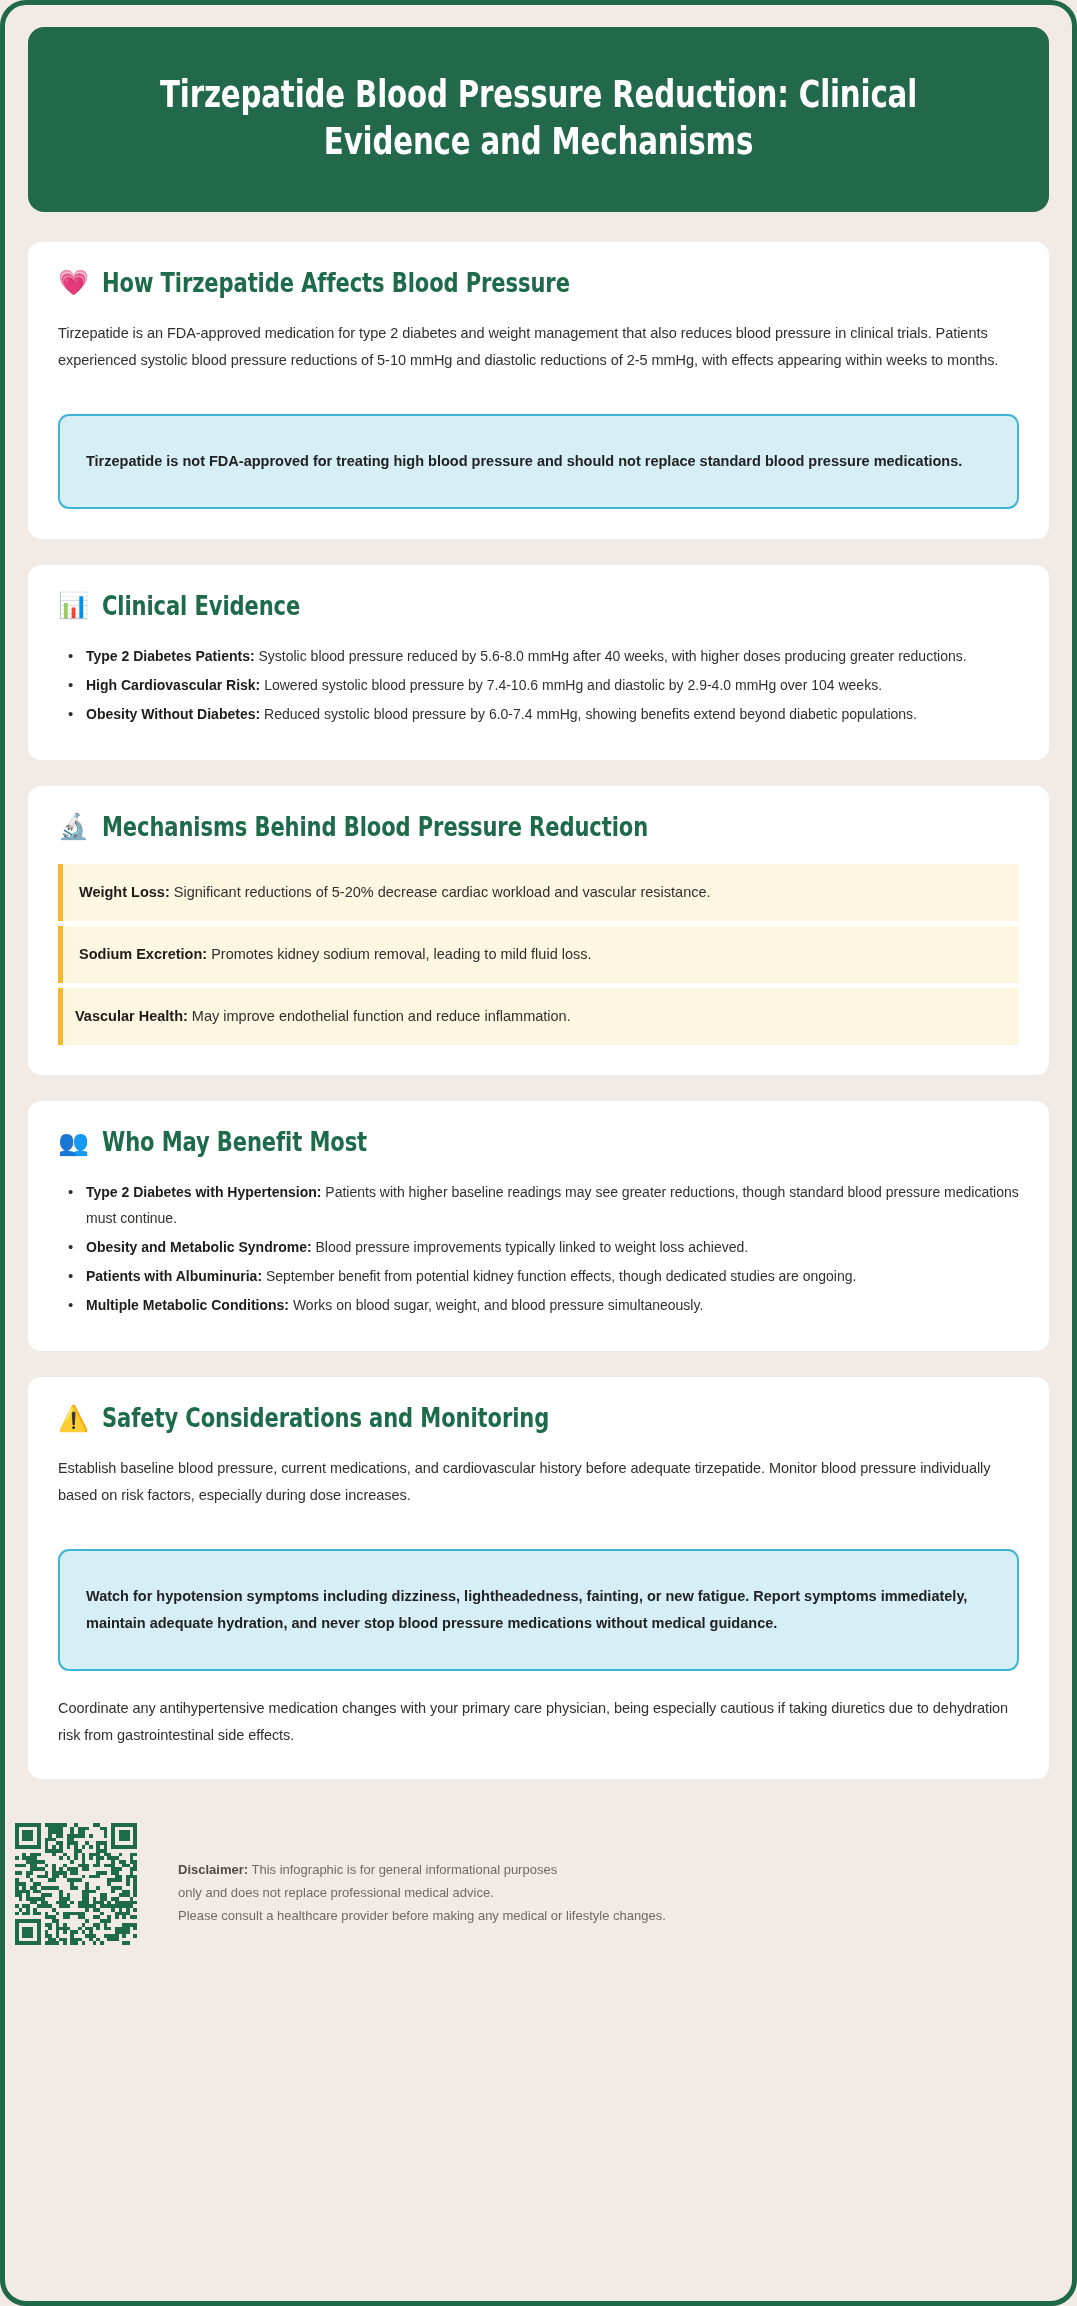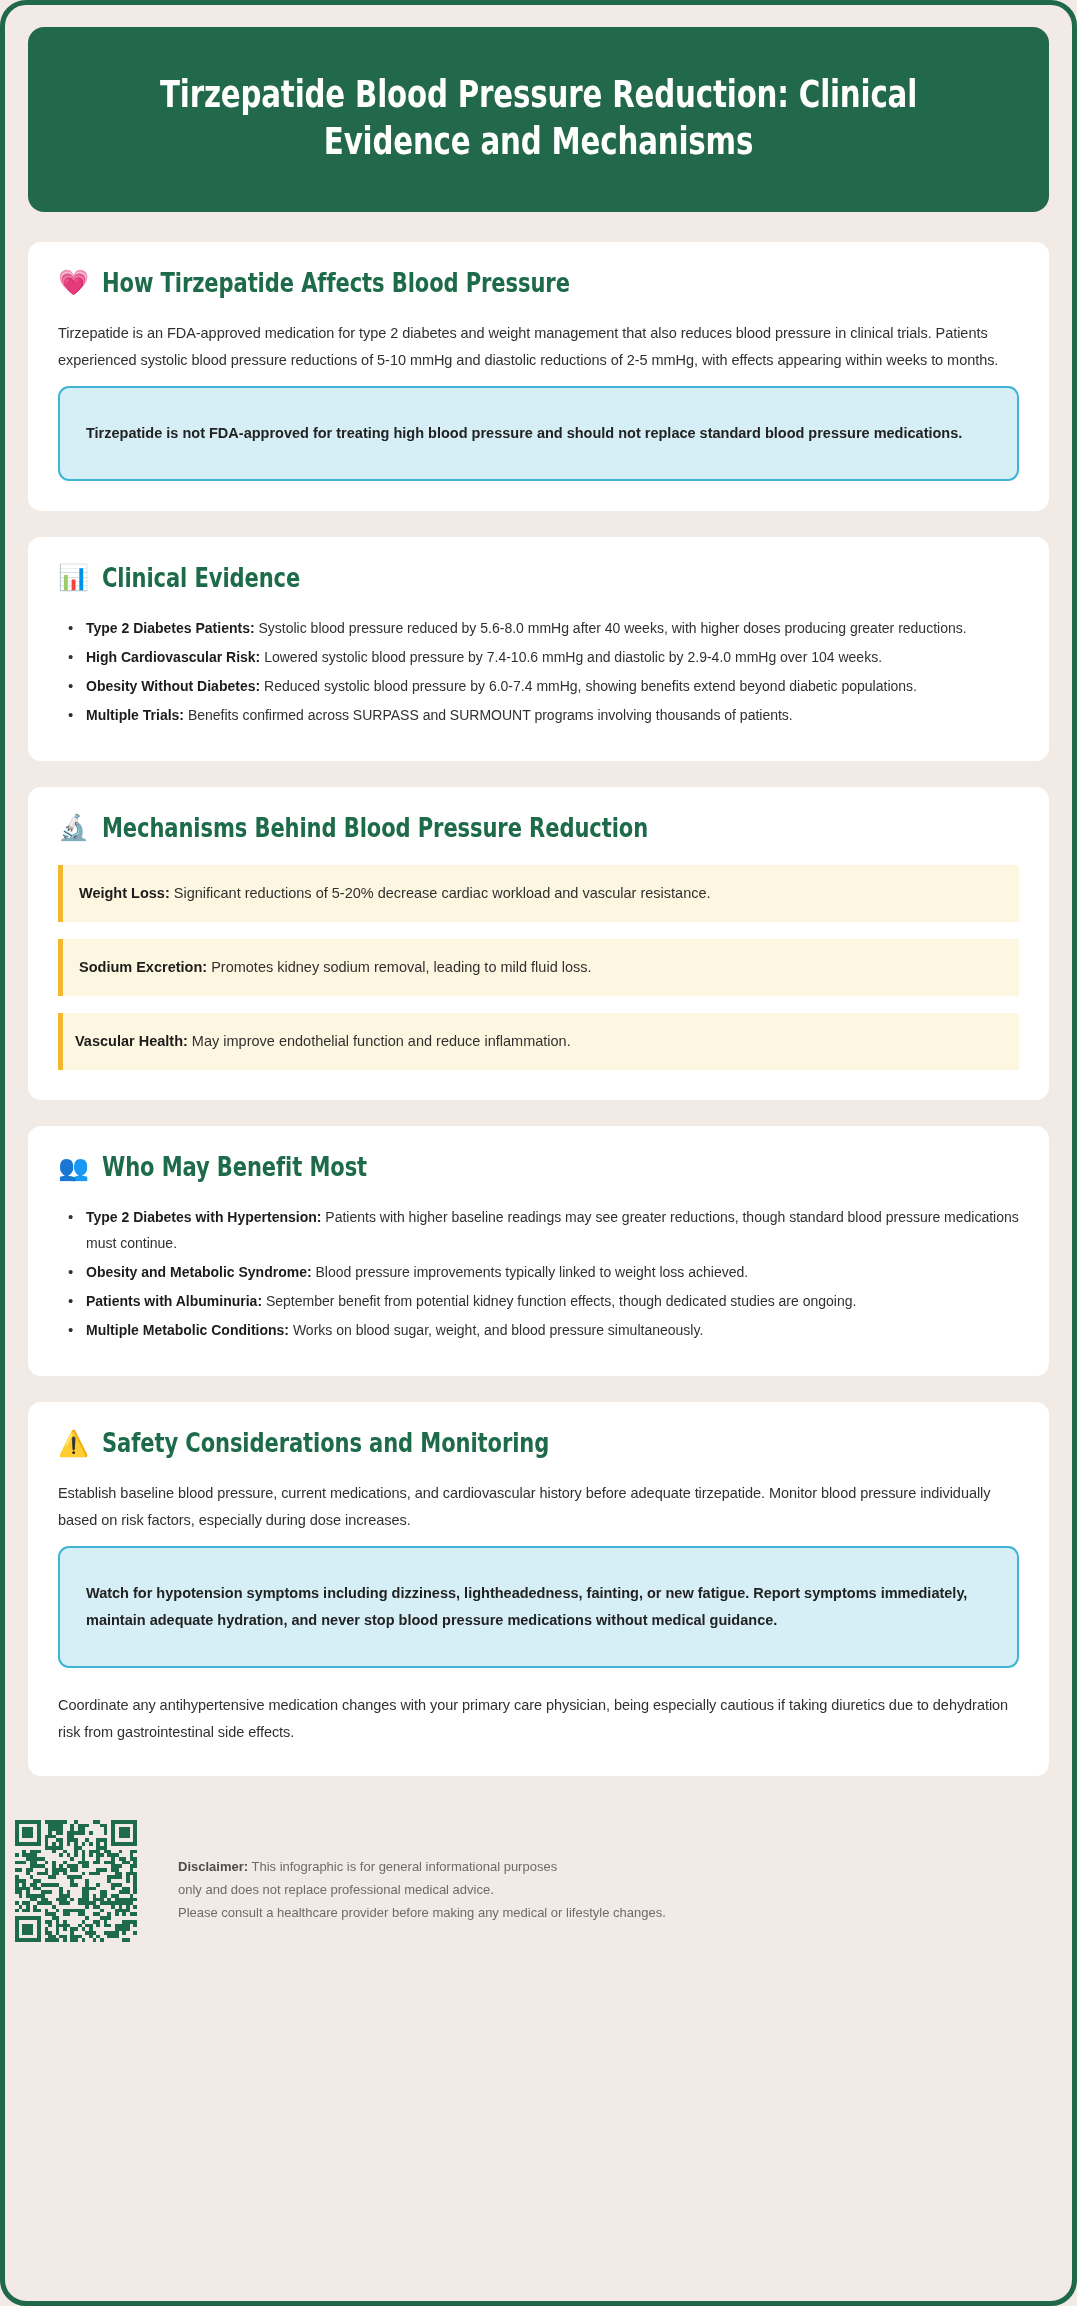--- a/index.html
+++ b/index.html
@@ -78,21 +78,21 @@
     line-height: 1.86;
     letter-spacing: -0.05px;
   }
 
   
   .callout {
     background: #d6eff7;
     border: 2px solid #3fb4d4;
     border-radius: 11px;
     padding: 32px 26px;
-    margin-top: 12px;
+    margin-top: 40px;
   }
   .callout-text {
     color: #222;
     font-size: 14.5px;
     font-weight: bold;
     line-height: 1.86;
   }
 
   
   ul.bullets { list-style: none; }
@@ -112,21 +112,21 @@
     font-size: 15px;
     color: #32302f;
   }
   ul.bullets li b { font-weight: bold; color: #1d1c1b; }
 
   
   .mech {
     background: #fdf6e0;
     border-left: 5px solid #f3b730;
     padding: 17px 18px 17px 16px;
-    margin-bottom: 17px;
+    margin-bottom: 5px;
     font-size: 14.5px;
     line-height: 1.6;
     color: #32302f;
   }
   .mech:last-child { margin-bottom: 0; padding-left: 12px; }
   .mech b { font-weight: bold; color: #1d1c1b; }
 
   
   .footer {
     position: relative;
@@ -174,21 +174,20 @@
 
     <div class="card">
       <div class="sec-head">
         <span class="sec-icon">📊</span>
         <span class="sec-title">Clinical Evidence</span>
       </div>
       <ul class="bullets">
         <li><b>Type 2 Diabetes Patients:</b> <span>Systolic blood pressure reduced by 5.6-8.0 mmHg after 40 weeks, with higher doses producing greater reductions.</span></li>
         <li><b>High Cardiovascular Risk:</b> <span>Lowered systolic blood pressure by 7.4-10.6 mmHg and diastolic by 2.9-4.0 mmHg over 104 weeks.</span></li>
         <li><b>Obesity Without Diabetes:</b> <span>Reduced systolic blood pressure by 6.0-7.4 mmHg, showing benefits extend beyond diabetic populations.</span></li>
-        <li><b>Multiple Trials:</b> <span>Benefits confirmed across SURPASS and SURMOUNT programs involving thousands of patients.</span></li>
       </ul>
     </div>
 
     <div class="card">
       <div class="sec-head">
         <span class="sec-icon">🔬</span>
         <span class="sec-title">Mechanisms Behind Blood Pressure Reduction</span>
       </div>
       <div class="mech"><b>Weight Loss:</b> <span>Significant reductions of 5-20% decrease cardiac workload and vascular resistance.</span></div>
       <div class="mech"><b>Sodium Excretion:</b> <span>Promotes kidney sodium removal, leading to mild fluid loss.</span></div>

